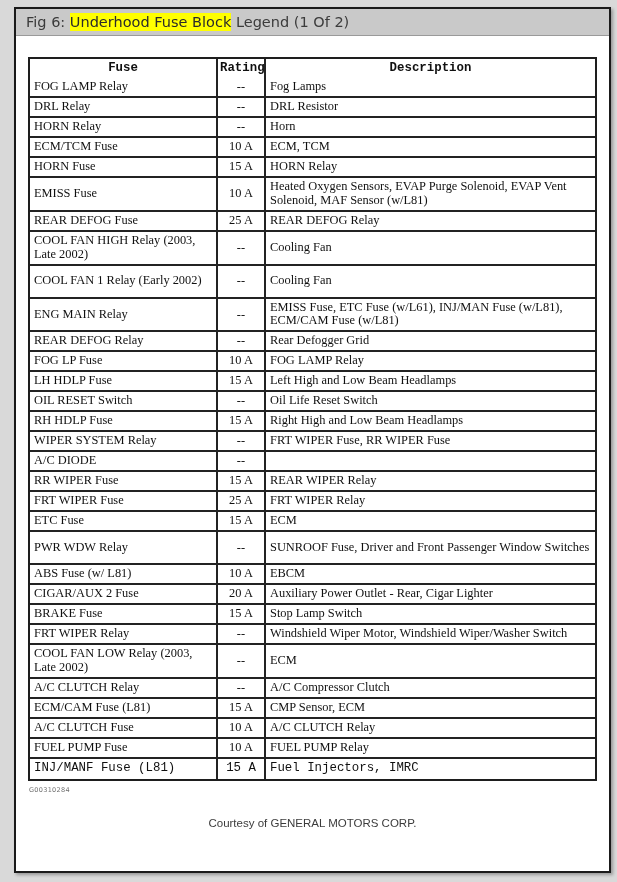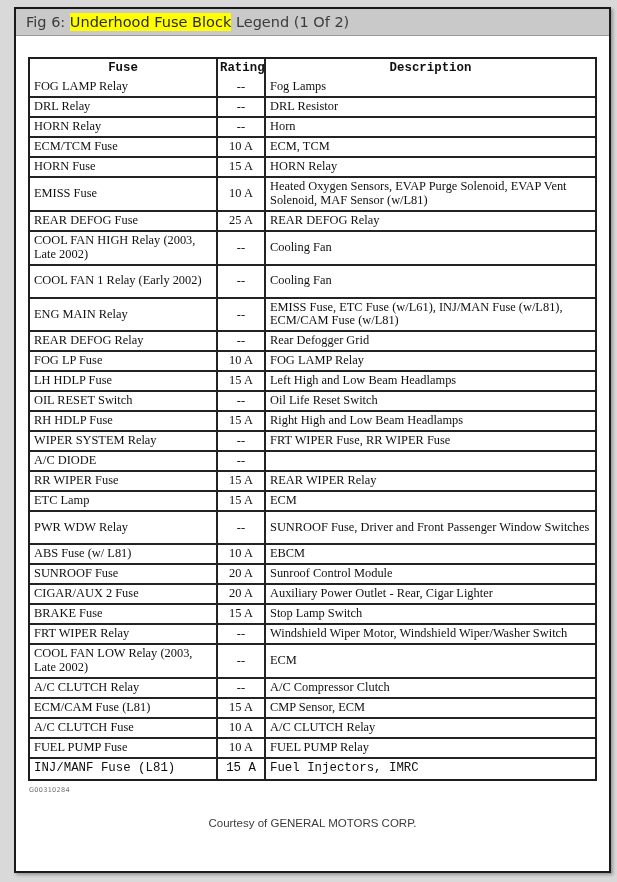--- a/index.html
+++ b/index.html
@@ -225,38 +225,38 @@
             <td class="fuse">A/C DIODE</td>
             <td class="rating">--</td>
             <td class="desc"></td>
           </tr>
           <tr class="r1">
             <td class="fuse">RR WIPER Fuse</td>
             <td class="rating">15 A</td>
             <td class="desc">REAR WIPER Relay</td>
           </tr>
           <tr class="r1">
-            <td class="fuse">ETC Lamp</td>
+            <td class="fuse">FRT WIPER Fuse</td>
+            <td class="rating">25 A</td>
+            <td class="desc">FRT WIPER Relay</td>
+          </tr>
+          <tr class="r1">
+            <td class="fuse">ETC Fuse</td>
             <td class="rating">15 A</td>
             <td class="desc">ECM</td>
           </tr>
           <tr class="r2">
             <td class="fuse">PWR WDW Relay</td>
             <td class="rating">--</td>
             <td class="desc">SUNROOF Fuse, Driver and Front Passenger Window Switches</td>
           </tr>
           <tr class="r1">
             <td class="fuse">ABS Fuse (w/ L81)</td>
             <td class="rating">10 A</td>
             <td class="desc">EBCM</td>
-          </tr>
-          <tr class="r1">
-            <td class="fuse">SUNROOF Fuse</td>
-            <td class="rating">20 A</td>
-            <td class="desc">Sunroof Control Module</td>
           </tr>
           <tr class="r1">
             <td class="fuse">CIGAR/AUX 2 Fuse</td>
             <td class="rating">20 A</td>
             <td class="desc">Auxiliary Power Outlet - Rear, Cigar Lighter</td>
           </tr>
           <tr class="r1">
             <td class="fuse">BRAKE Fuse</td>
             <td class="rating">15 A</td>
             <td class="desc">Stop Lamp Switch</td>

